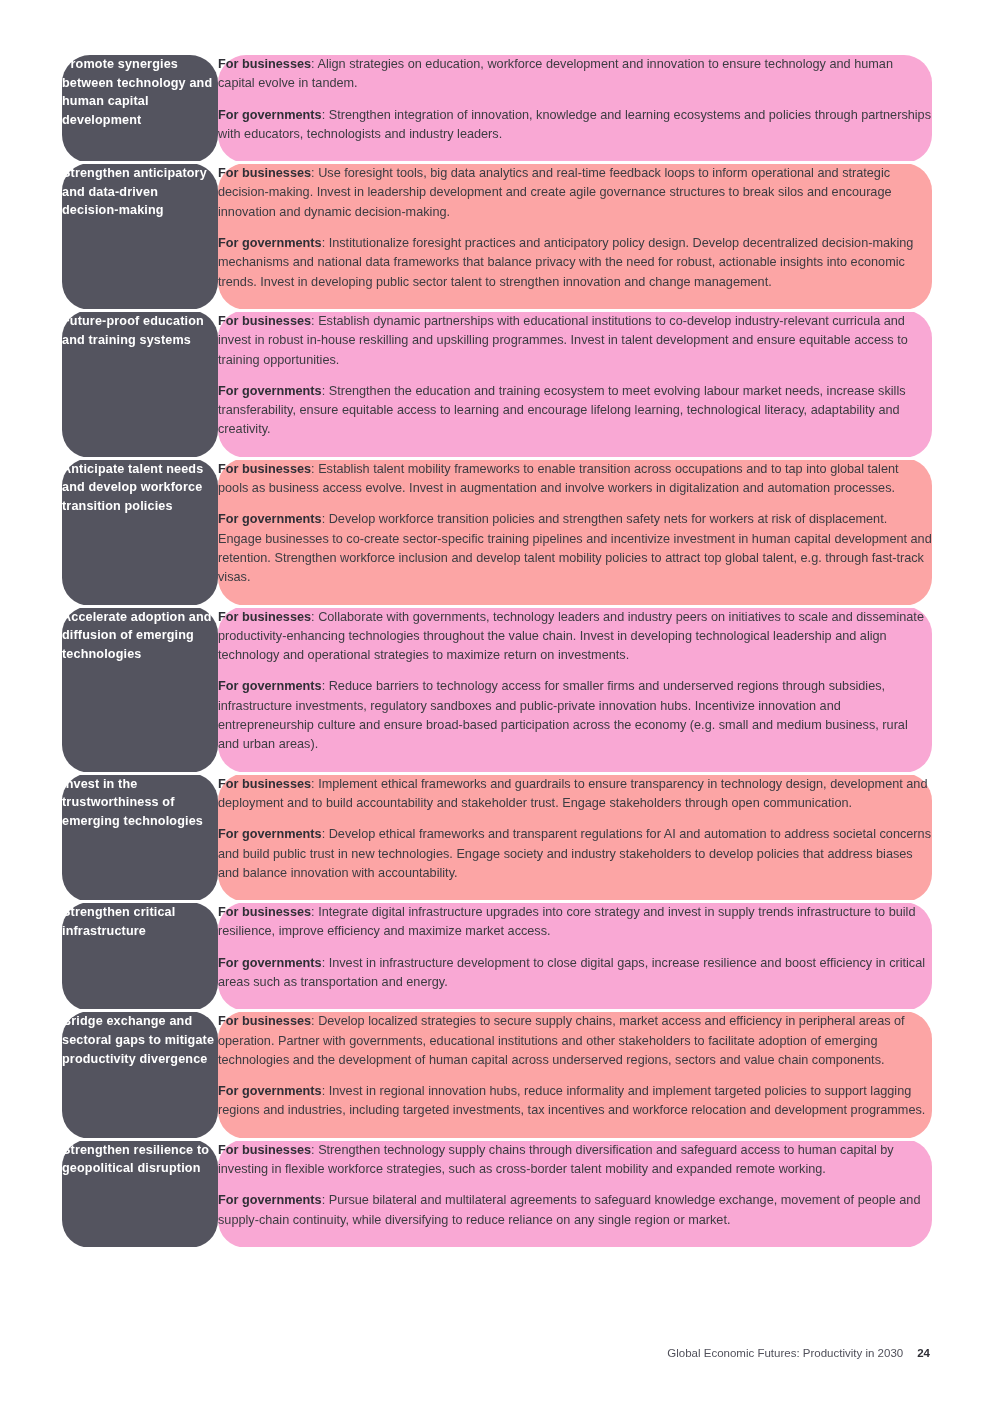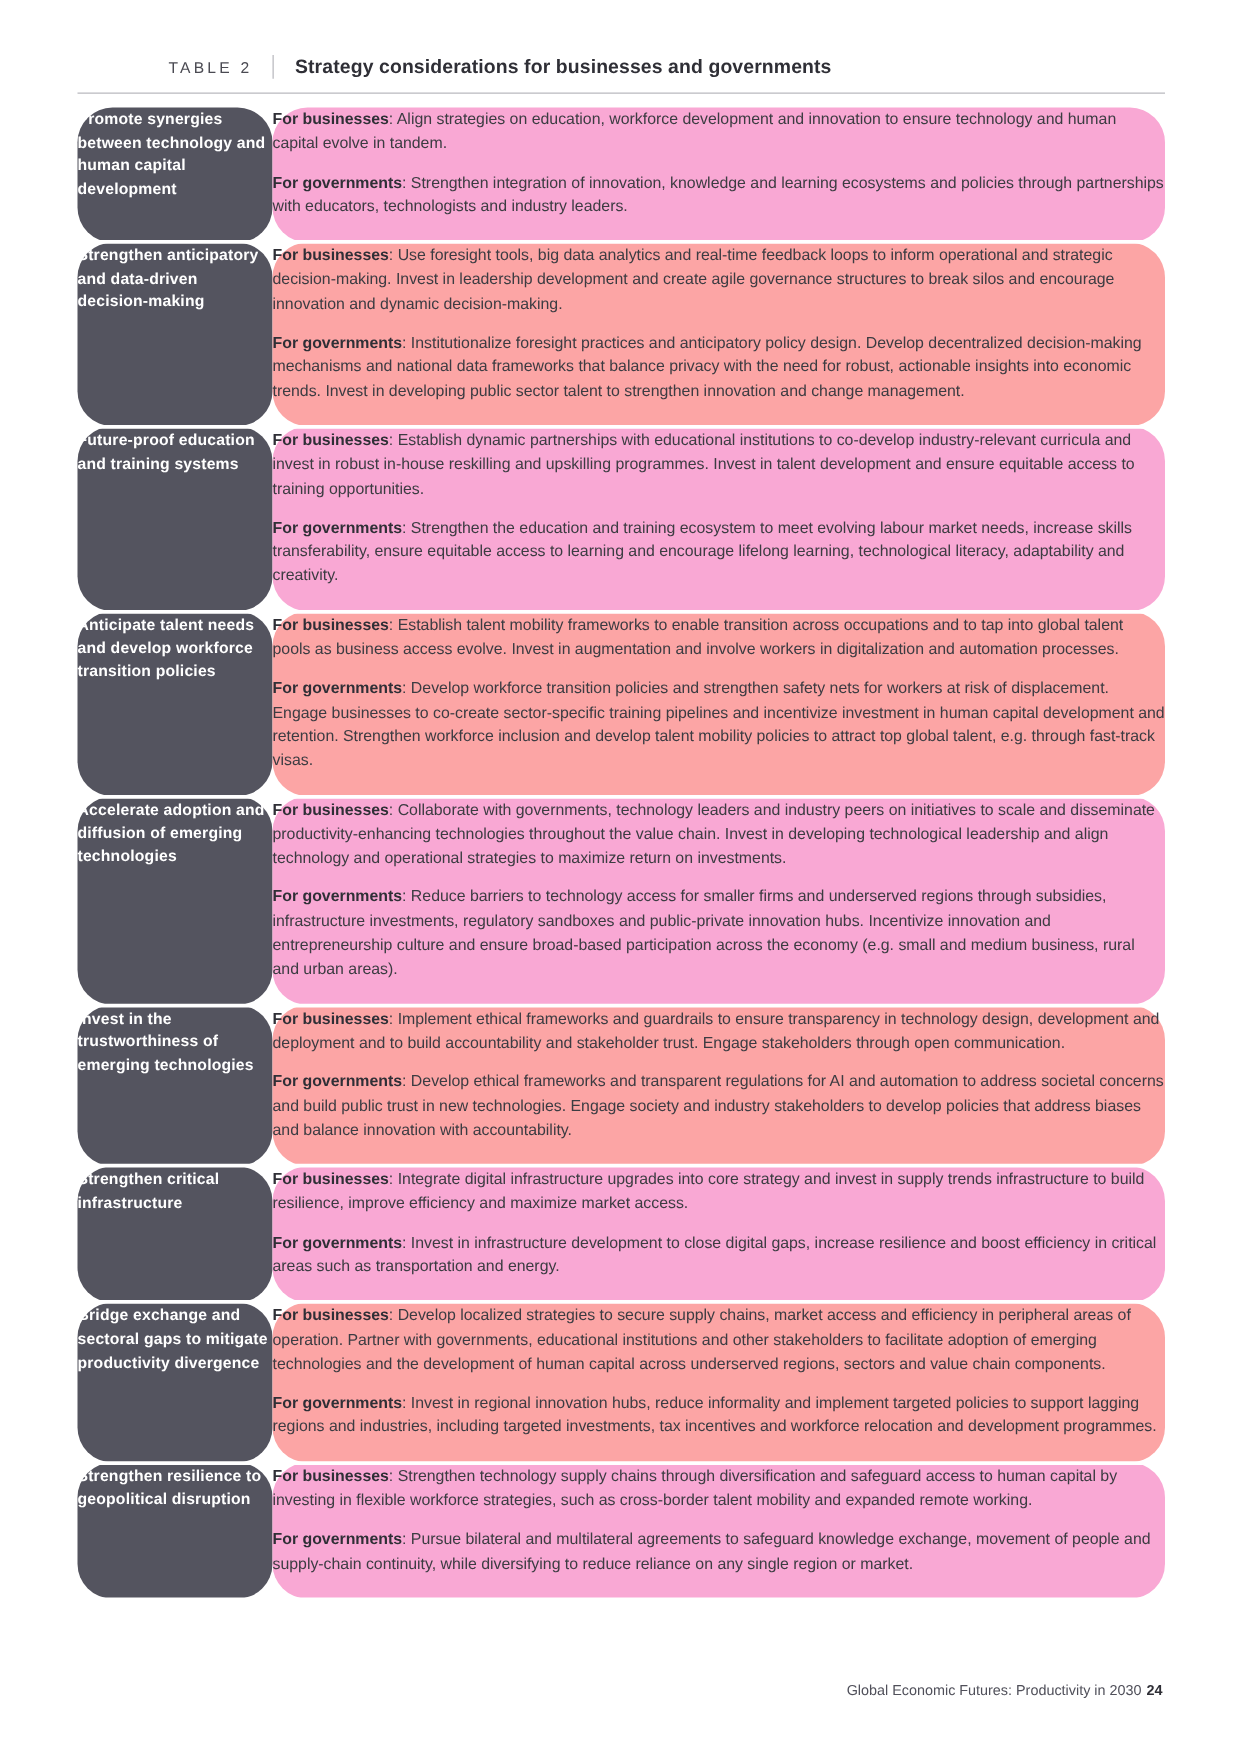--- a/index.html
+++ b/index.html
@@ -105,37 +105,32 @@
   .footer {
     position: absolute;
     left: 62px;
     right: 62px;
     top: 1347px;
     text-align: right;
     font-size: 11.5px;
     color: #50505a;
   }
   .footer .pagenum {
-    margin-left: 4px;
+    margin-left: 14px;
     font-weight: bold;
     color: #2f2f36;
   }
 </style>
 </head>
 <body>
 
 <div class="page">
 
   <div class="table-wrap">
 
-    <div class="table-header">
-      <div class="table-label">TABLE 2</div>
-      <div class="header-divider"></div>
-      <div class="table-title">Strategy considerations for businesses and governments</div>
-    </div>
 
     <table class="strategy">
       <tbody>
 
         <tr>
           <td class="cat">Promote synergies between technology and human capital development</td>
           <td class="body">
             <p class="para"><span class="lead">For businesses</span><span>: Align strategies on education, workforce development and innovation to ensure technology and human capital evolve in tandem.</span></p>
             <p class="para"><span class="lead">For governments</span><span>: Strengthen integration of innovation, knowledge and learning ecosystems and policies through partnerships with educators, technologists and industry leaders.</span></p>
           </td>

